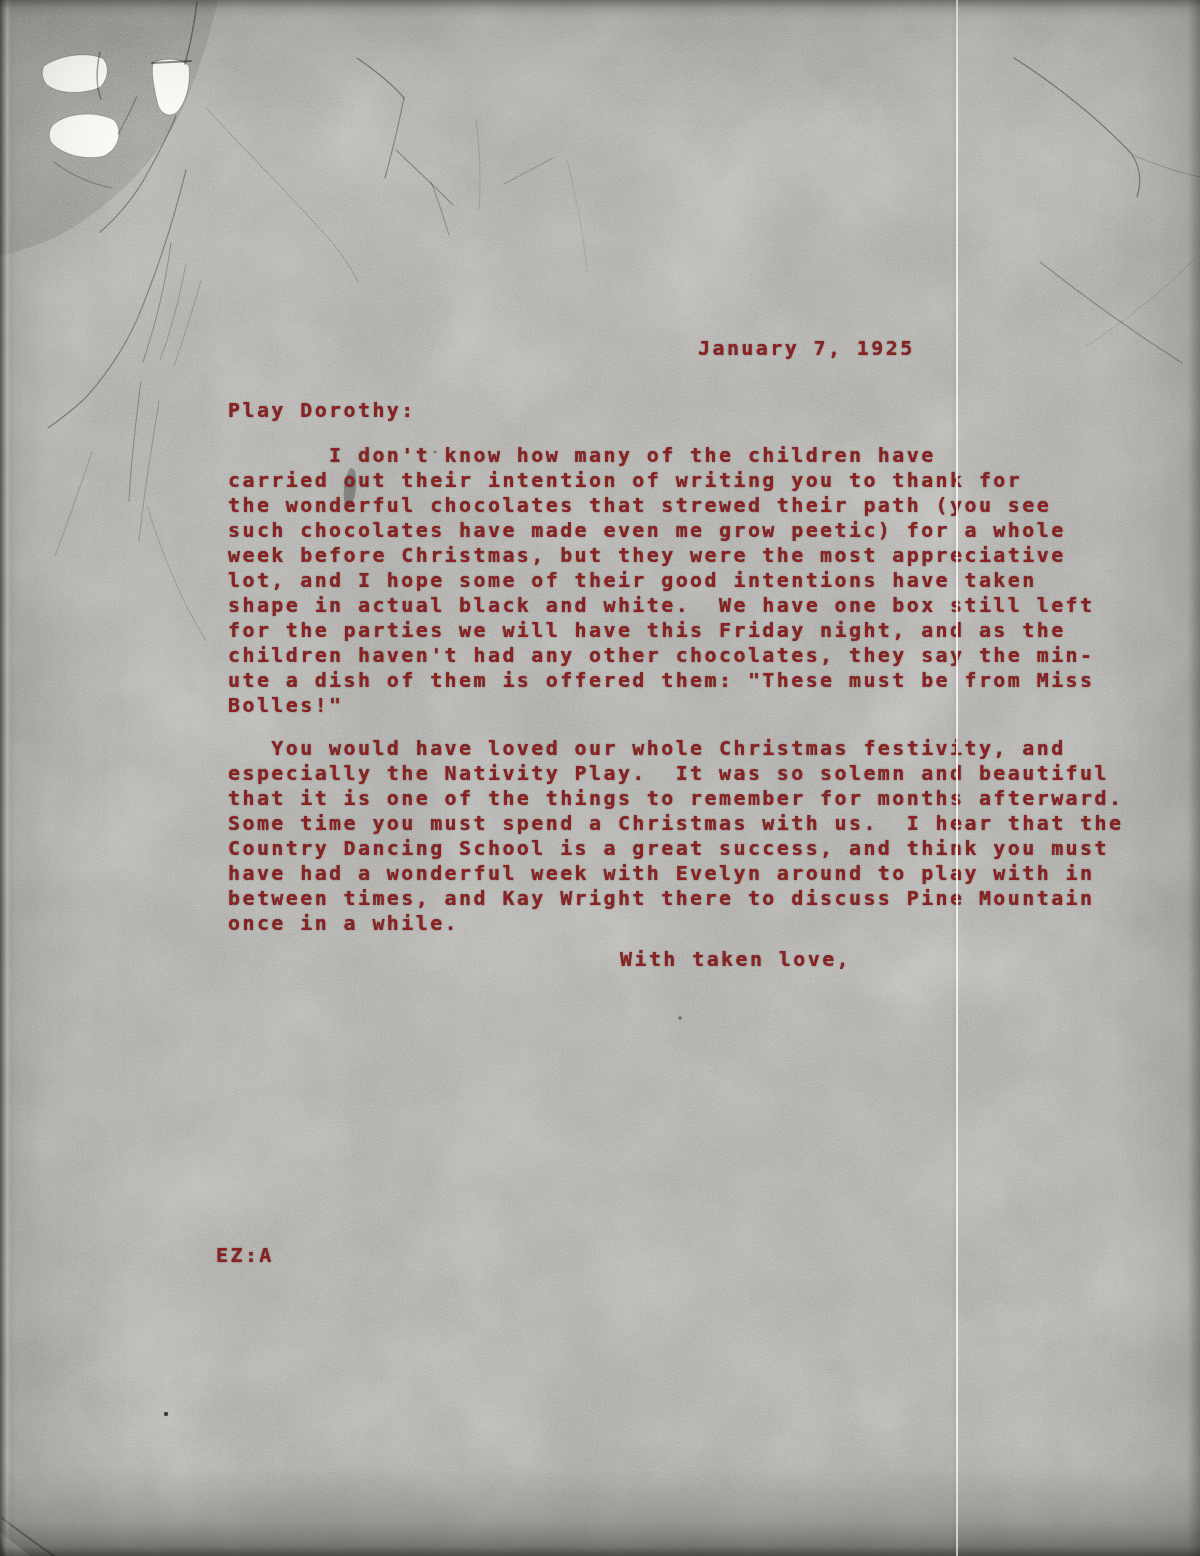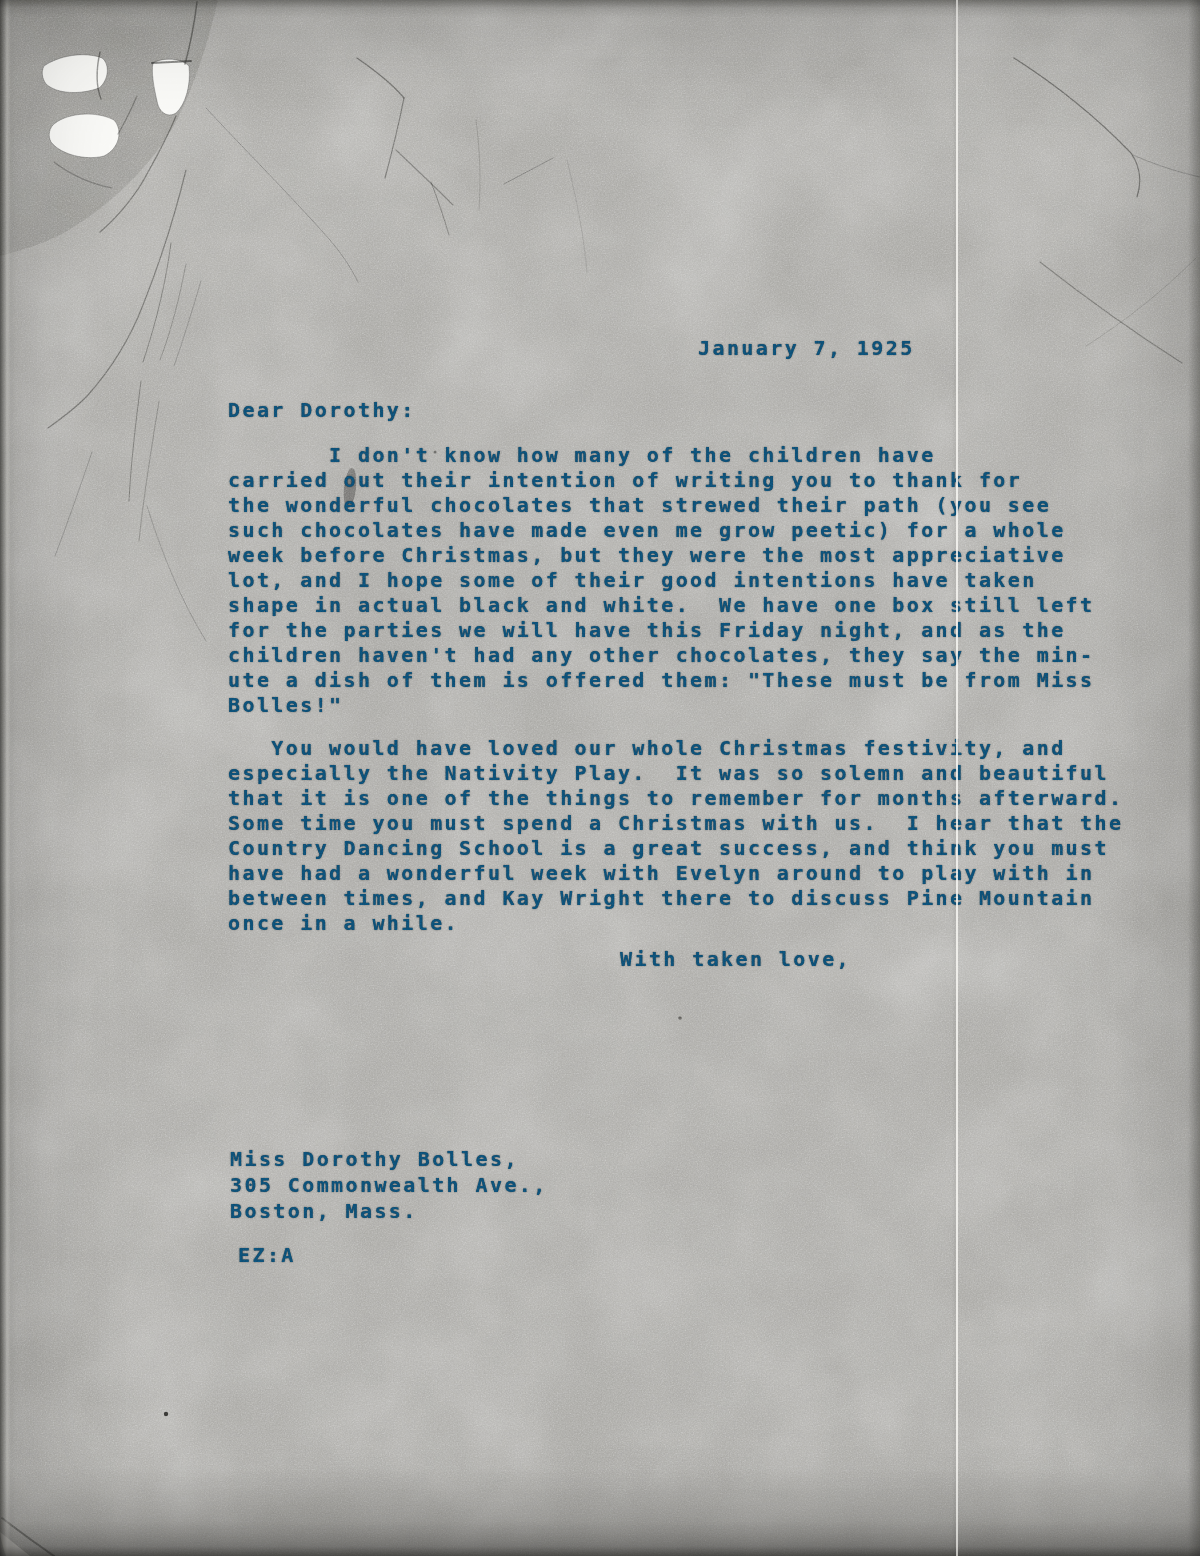--- a/index.html
+++ b/index.html
@@ -16,31 +16,31 @@
   .grain   { z-index:4; mix-blend-mode:overlay; opacity:.5; }
   .edges   { z-index:5; }
   .fold    { z-index:6; }
   .page::after { content:""; position:absolute; inset:0; z-index:7;
     box-shadow: inset 0 0 120px rgba(25,25,23,.26), inset 0 0 16px rgba(25,25,23,.10);
     pointer-events:none; }
 
   
   .tw {
     position:absolute; margin:0;
-    color:#0c4a6e; font-size:20px; font-weight:700;
+    color:#7f1d1d; font-size:20px; font-weight:700;
     letter-spacing:2.4px; line-height:25px; white-space:pre;
     text-shadow:0 0 1.4px rgba(15,15,15,.8);
   }
   .date       { left:698px; top:336px; }
   .salutation { left:228px; top:398px; }
   .para1      { left:228px; top:443px; }
   .para2      { left:228px; top:736px; }
   .closing    { left:620px; top:947px; }
   .recipient  { left:230px; top:1146px; line-height:26px; }
-  .initials   { left:238px; top:1243px; }
+  .initials   { left:216px; top:1243px; }
 
   
   .edge-left  { position:absolute; left:0; top:0; bottom:0; width:17px;
     background:linear-gradient(90deg, rgba(28,28,26,.55) 0, rgba(110,110,106,.35) 4px,
       rgba(222,221,215,.45) 7px, rgba(160,160,156,.18) 11px, rgba(0,0,0,0) 17px); }
   .edge-top   { position:absolute; left:0; right:0; top:0; height:18px;
     background:linear-gradient(180deg, rgba(40,40,37,.38) 0, rgba(90,90,86,.15) 8px, rgba(0,0,0,0) 18px); }
   .edge-right { position:absolute; right:0; top:0; bottom:0; width:12px;
     background:linear-gradient(270deg, rgba(45,45,42,.3), rgba(0,0,0,0)); }
   .edge-bottom{ position:absolute; left:0; right:0; bottom:0; height:90px;
@@ -107,44 +107,41 @@
     <ellipse cx="350" cy="488" rx="6" ry="20" fill="#232321" opacity=".38" transform="rotate(6 350 488)"></ellipse>
     <circle cx="166" cy="1414" r="2.2" fill="#1e1e1c" opacity=".85"></circle>
     <circle cx="435" cy="452" r="1.5" fill="#1e1e1c" opacity=".5"></circle>
     <circle cx="680" cy="1018" r="1.8" fill="#1e1e1c" opacity=".55"></circle>
 
     <path d="M0,1532 L30,1556 L6,1556 C3,1548 1,1540 0,1532 Z" fill="#eceae4" opacity=".9"></path>
   </svg>
 
   <div class="layer textlayer">
     <div class="tw date">January 7, 1925</div>
-    <div class="tw salutation">Dear Dorothy:</div>
+    <div class="tw salutation">Play Dorothy:</div>
     <pre class="tw para2">   You would have loved our whole Christmas festivity, and
 especially the Nativity Play.  It was so solemn and beautiful
 that it is one of the things to remember for months afterward.
 Some time you must spend a Christmas with us.  I hear that the
 Country Dancing School is a great success, and think you must
 have had a wonderful week with Evelyn around to play with in
 between times, and Kay Wright there to discuss Pine Mountain
 once in a while.</pre>
     <pre class="tw para1">       I don't know how many of the children have
 carried out their intention of writing you to thank for
 the wonderful chocolates that strewed their path (you see
 such chocolates have made even me grow peetic) for a whole
 week before Christmas, but they were the most appreciative
 lot, and I hope some of their good intentions have taken
 shape in actual black and white.  We have one box still left
 for the parties we will have this Friday night, and as the
 children haven't had any other chocolates, they say the min-
 ute a dish of them is offered them: "These must be from Miss
 Bolles!"</pre>
     <div class="tw closing">With taken love,</div>
-    <pre class="tw recipient">Miss Dorothy Bolles,
-305 Commonwealth Ave.,
-Boston, Mass.</pre>
     <div class="tw initials">EZ:A</div>
   </div>
 
   <svg class="layer grain" width="1200" height="1556" viewBox="0 0 1200 1556" aria-hidden="true">
     <defs>
       <filter id="grain-f" x="0" y="0" width="100%" height="100%">
         <feTurbulence type="fractalNoise" baseFrequency="0.75" numOctaves="2" seed="11" stitchTiles="stitch"></feTurbulence>
         <feColorMatrix type="saturate" values="0"></feColorMatrix>
       </filter>
     </defs>

